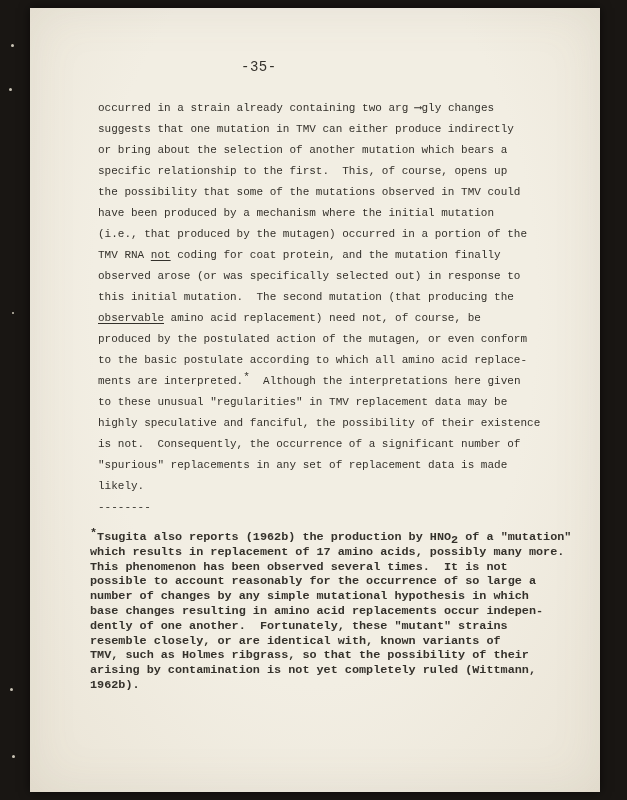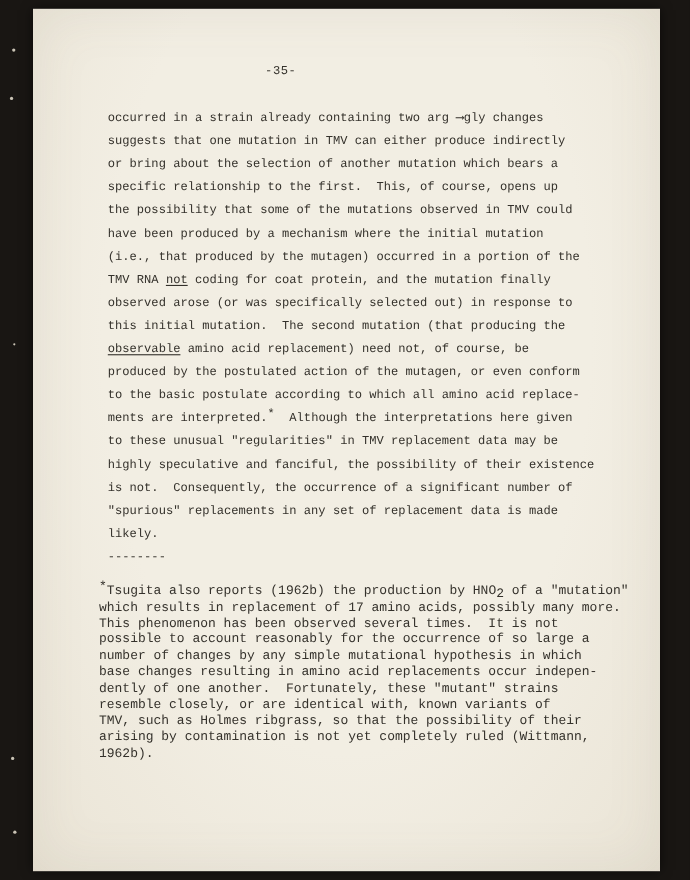--- a/index.html
+++ b/index.html
@@ -15,38 +15,39 @@
     position:absolute;
     left:30px; top:8px;
     width:570px; height:784px;
     background:radial-gradient(ellipse at 50% 38%, #f2eee3 55%, #eae4d6 100%);
     box-shadow:0 0 10px rgba(0,0,0,0.6), inset 0 0 50px rgba(120,110,90,0.10);
     color:#34312b;
   }
   .page-number {
     position:absolute;
     top:51px; left:211px;
-    font-size:11px;
+    font-size:14px;
     letter-spacing:0.5px;
   }
   .body-text {
     position:absolute;
     top:90px; left:68px;
     width:502px;
     font-size:11px;
     line-height:21px;
     white-space:pre;
   }
   .footnote {
     position:absolute;
     top:522px; left:60px;
     width:502px;
     font-size:11.8px;
     line-height:14.8px;
     white-space:pre;
+    font-weight:bold;
   }
   .line { white-space:pre; }
   .u { text-decoration:underline; text-underline-offset:2px;text-align:right; }
   .sup { position:relative; top:-4px; }
   .sub { position:relative; top:3px; }
   .arrow { letter-spacing:0; }
   .dot {
     position:absolute;
     background:#c9c3b5;
     border-radius:50%;

